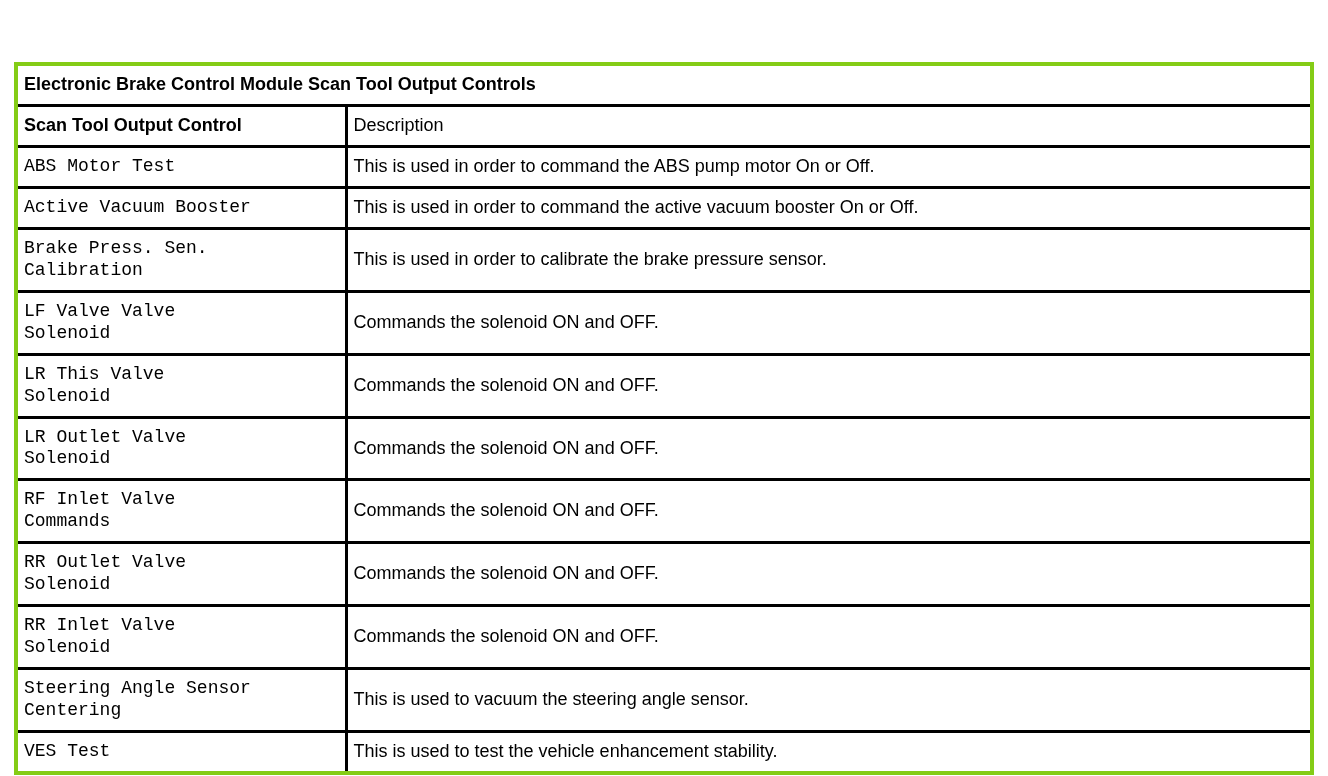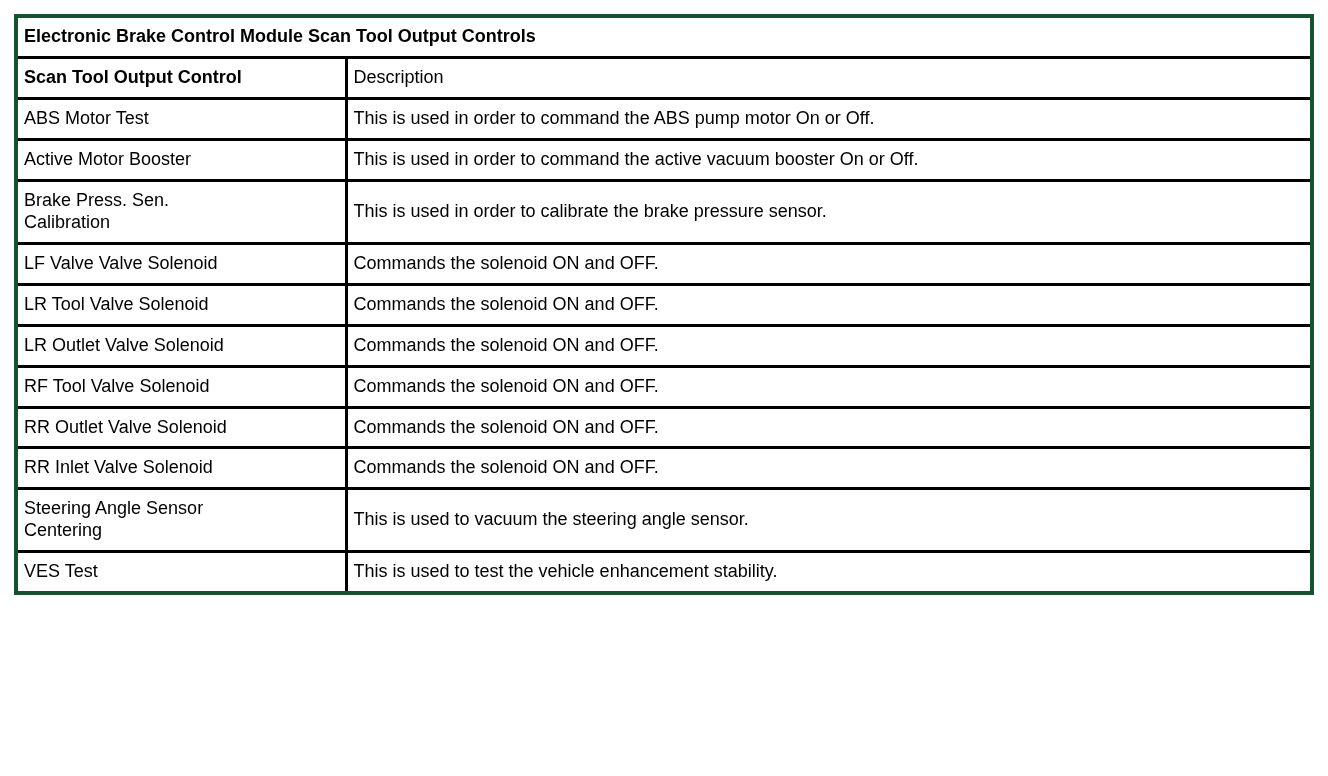--- a/index.html
+++ b/index.html
@@ -10,21 +10,22 @@
   }
   body {
     font-family: "Liberation Sans", sans-serif;
     color: #000000;
     padding: 14px;
   }
   table.sct {
     width: 1300px;
     border-collapse: collapse;
     table-layout: fixed;
-    border: 4px solid #14532d;
+    border: 4px solid #84cc16;
+    margin-top: 48px;
   }
   table.sct td, table.sct th {
     border: 3px solid #000000;
     padding: 8px 6px;
     font-size: 18px;
     line-height: 1.22;
     vertical-align: middle;
     text-align: left;
     overflow: hidden;
   }
@@ -39,21 +40,21 @@
     font-size: 20px;
     text-align: left;
     white-space: nowrap;
   }
   th.description-header {
     font-weight: normal;
     font-size: 20px;
     text-align: center;
   }
   col.control-col { width: 330px; }
-  .control-text { max-width: 228px; }
+  .control-text { max-width: 228px; font-family: Liberation Mono, monospace; }
   .desc-text { max-width: 700px; }
 </style>
 </head>
 <body>
 
 <table class="sct">
   <colgroup>
     <col class="control-col">
     <col>
   </colgroup>
@@ -70,21 +71,21 @@
     <tr>
       <td>
           <div class="control-text">ABS Motor Test</div>
         </td>
       <td>
           <div class="desc-text">This is used in order to command the ABS pump motor On or Off.</div>
         </td>
     </tr>
     <tr>
       <td>
-          <div class="control-text">Active Motor Booster</div>
+          <div class="control-text">Active Vacuum Booster</div>
         </td>
       <td>
           <div class="desc-text">This is used in order to command the active vacuum booster On or Off.</div>
         </td>
     </tr>
     <tr>
       <td>
           <div class="control-text">Brake Press. Sen. Calibration</div>
         </td>
       <td>
@@ -94,37 +95,37 @@
     <tr>
       <td>
           <div class="control-text">LF Valve Valve Solenoid</div>
         </td>
       <td>
           <div class="desc-text">Commands the solenoid ON and OFF.</div>
         </td>
     </tr>
     <tr>
       <td>
-          <div class="control-text">LR Tool Valve Solenoid</div>
+          <div class="control-text">LR This Valve Solenoid</div>
         </td>
       <td>
           <div class="desc-text">Commands the solenoid ON and OFF.</div>
         </td>
     </tr>
     <tr>
       <td>
           <div class="control-text">LR Outlet Valve Solenoid</div>
         </td>
       <td>
           <div class="desc-text">Commands the solenoid ON and OFF.</div>
         </td>
     </tr>
     <tr>
       <td>
-          <div class="control-text">RF Tool Valve Solenoid</div>
+          <div class="control-text">RF Inlet Valve Commands</div>
         </td>
       <td>
           <div class="desc-text">Commands the solenoid ON and OFF.</div>
         </td>
     </tr>
     <tr>
       <td>
           <div class="control-text">RR Outlet Valve Solenoid</div>
         </td>
       <td>

